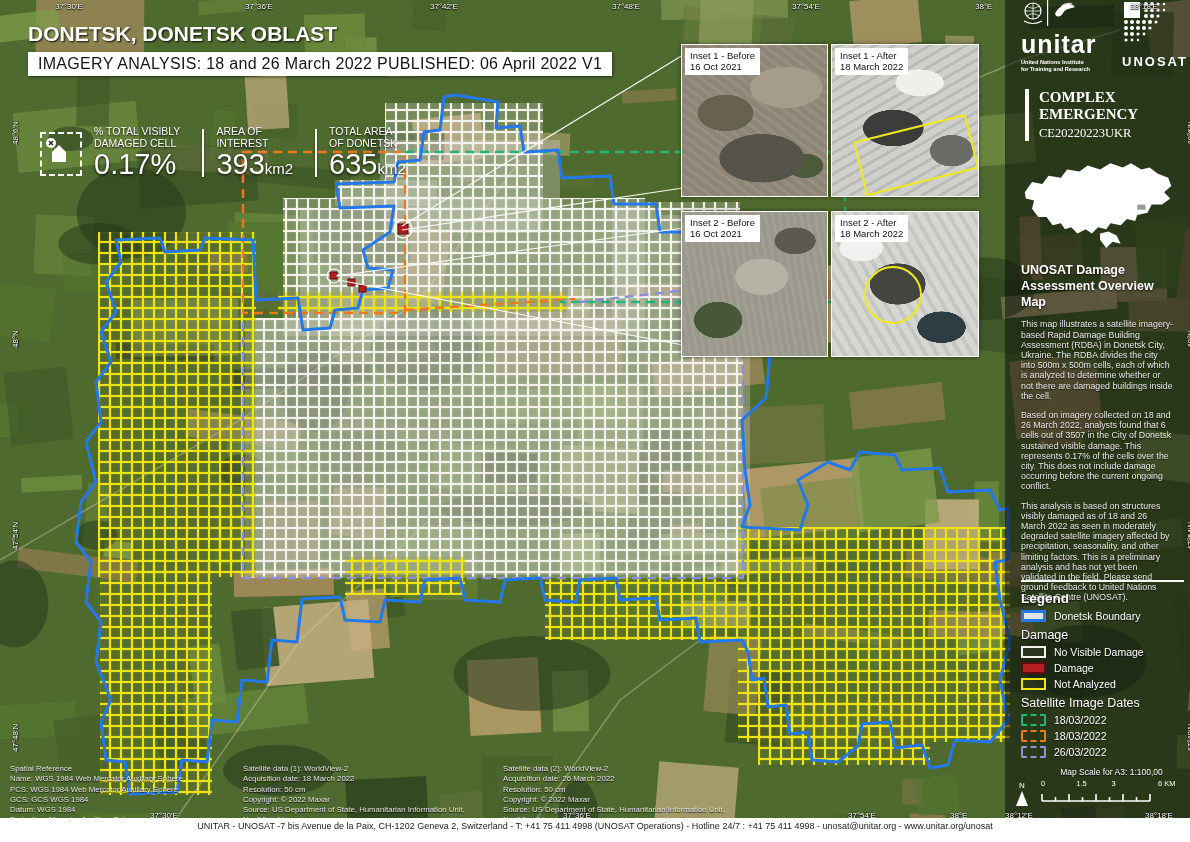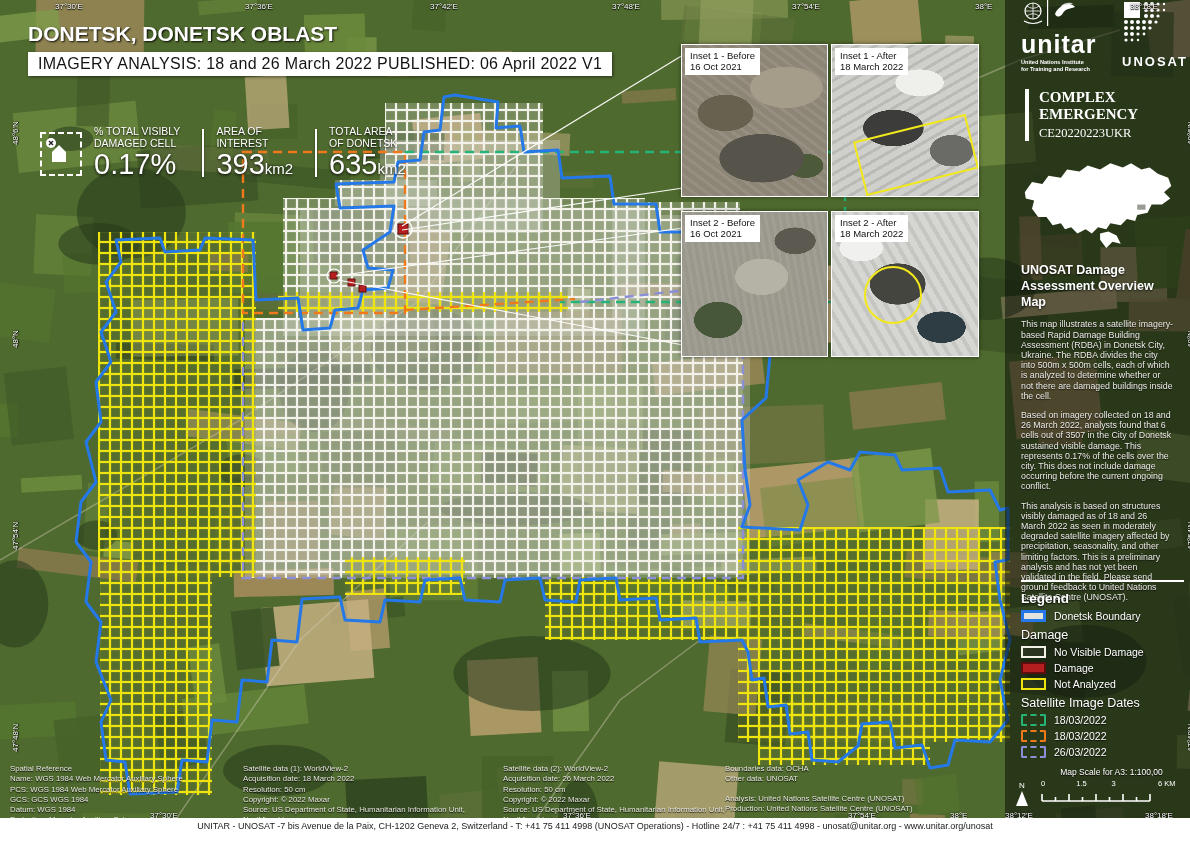--- a/index.html
+++ b/index.html
@@ -572,24 +572,17 @@
         <div class="credit-line">NextView License</div>
       </div>
     <div class="credit-col cc3">
         <div class="credit-line">Satellite data (2): WorldView-2</div>
         <div class="credit-line">Acquisition date: 26 March 2022</div>
         <div class="credit-line">Resolution: 50 cm</div>
         <div class="credit-line">Copyright: © 2022 Maxar</div>
         <div class="credit-line">Source: US Department of State, Humanitarian Information Unit,</div>
         <div class="credit-line">NextView License</div>
       </div>
-    <div class="credit-col cc4">
-        <div class="credit-line">Boundaries data: OCHA</div>
-        <div class="credit-line">Other data: UNOSAT</div>
-        <div class="credit-line"></div>
-        <div class="credit-line">Analysis: United Nations Satellite Centre (UNOSAT)</div>
-        <div class="credit-line">Production: United Nations Satellite Centre (UNOSAT)</div>
-      </div>
   </div>
 
   <div class="maroon-line"></div>
   <div class="footer">UNITAR - UNOSAT -7 bis Avenue de la Paix, CH-1202 Geneva 2, Switzerland - T: +41 75 411 4998 (UNOSAT Operations) - Hotline 24/7 : +41 75 411 4998 - unosat@unitar.org - www.unitar.org/unosat</div>
 </div>
 
 </body></html>

